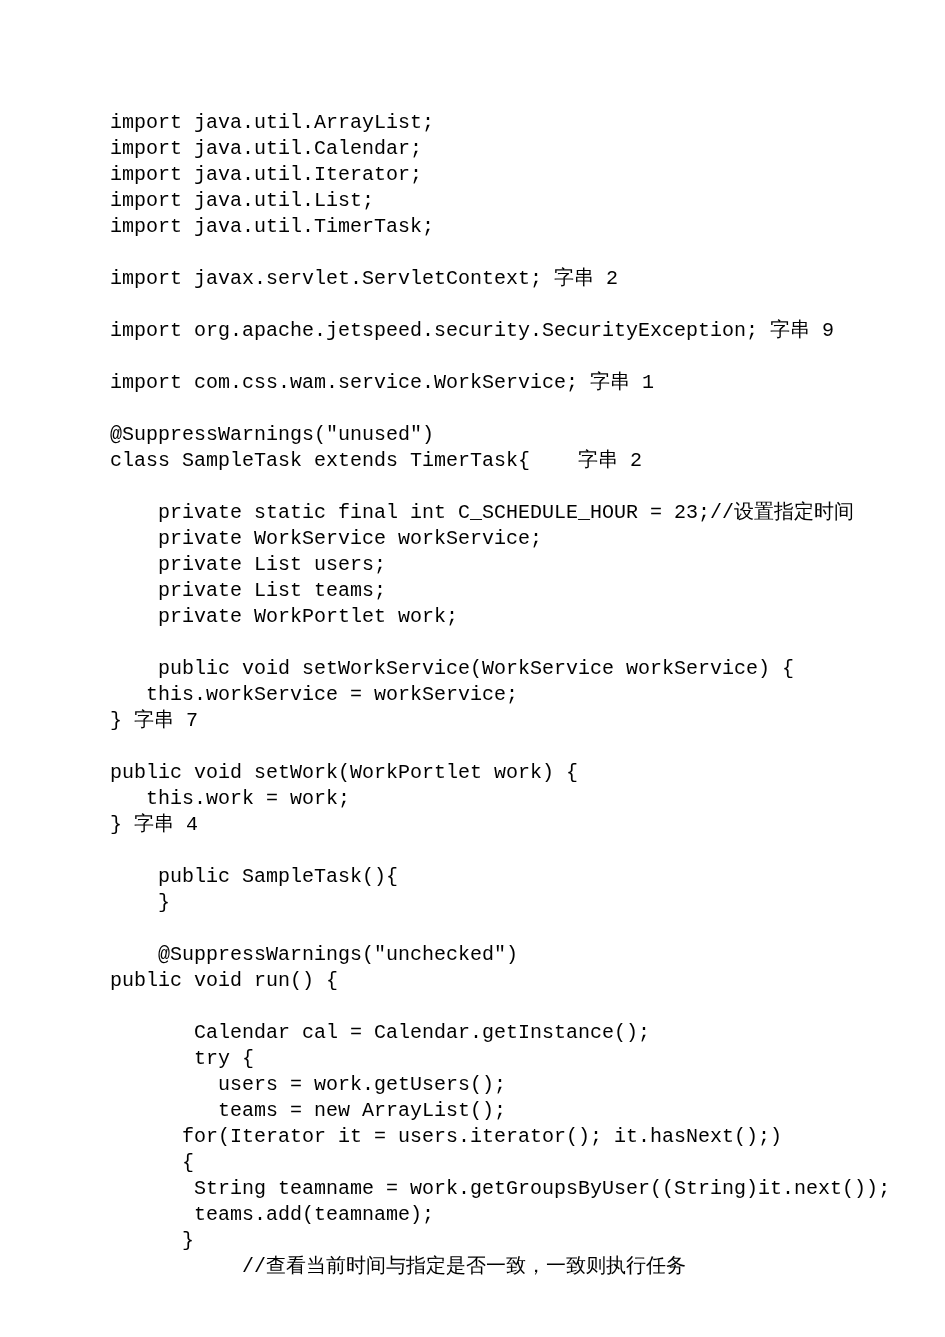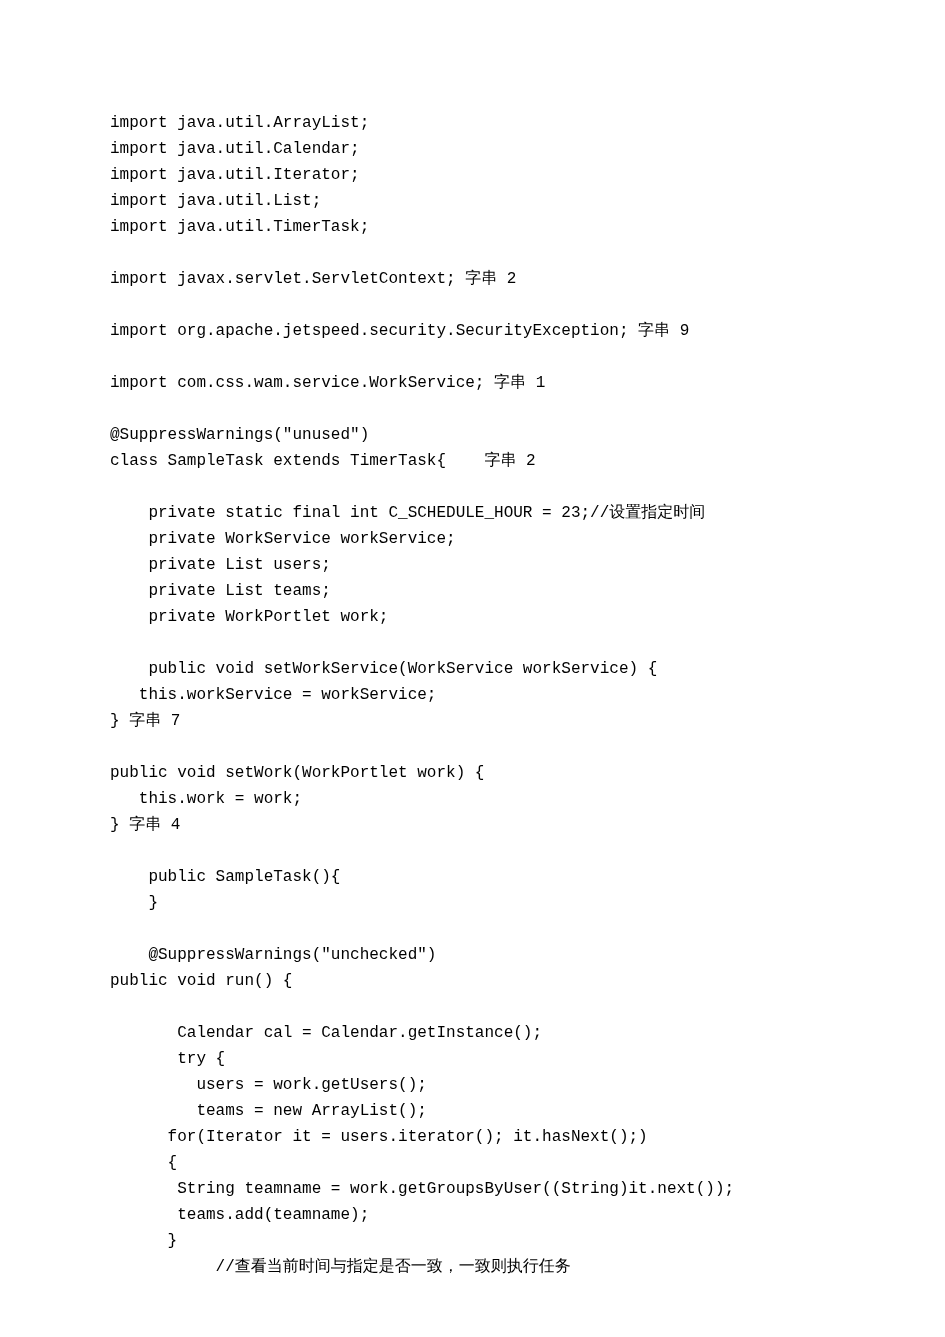--- a/index.html
+++ b/index.html
@@ -11,21 +11,21 @@
   }
   .page {
     width: 945px;
     min-height: 1337px;
     box-sizing: border-box;
     padding: 110px 110px 60px 110px;
     background: #fff;
   }
   .code {
     font-family: "SimSun", "宋体", "Courier New", monospace;
-    font-size: 16px;
+    font-size: 20px;
     line-height: 26px;
     white-space: pre;
     color: #000;
   }
 </style>
 </head>
 <body>
 
 <div class="page">
   <div class="code">import java.util.ArrayList;

